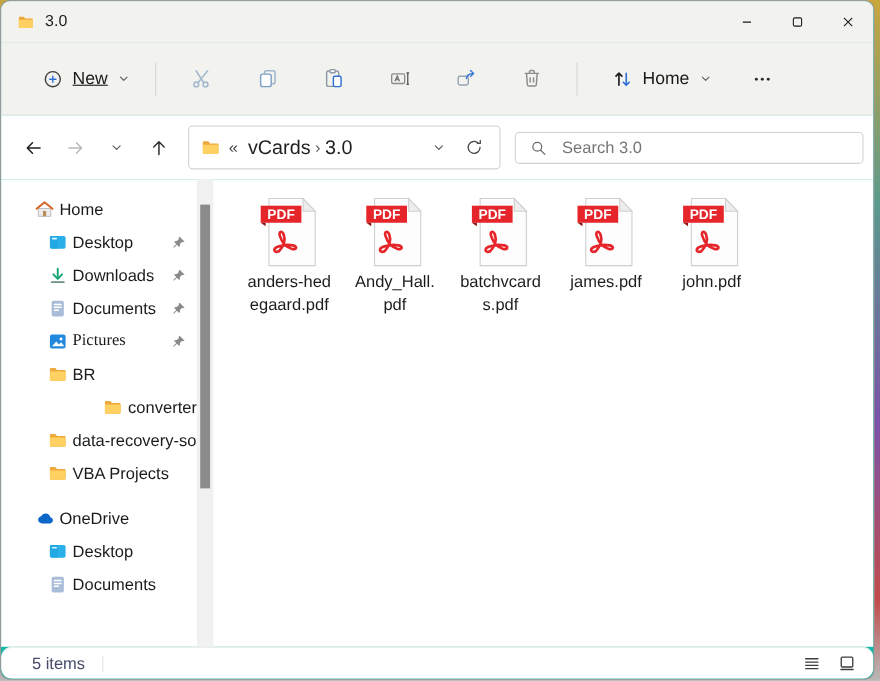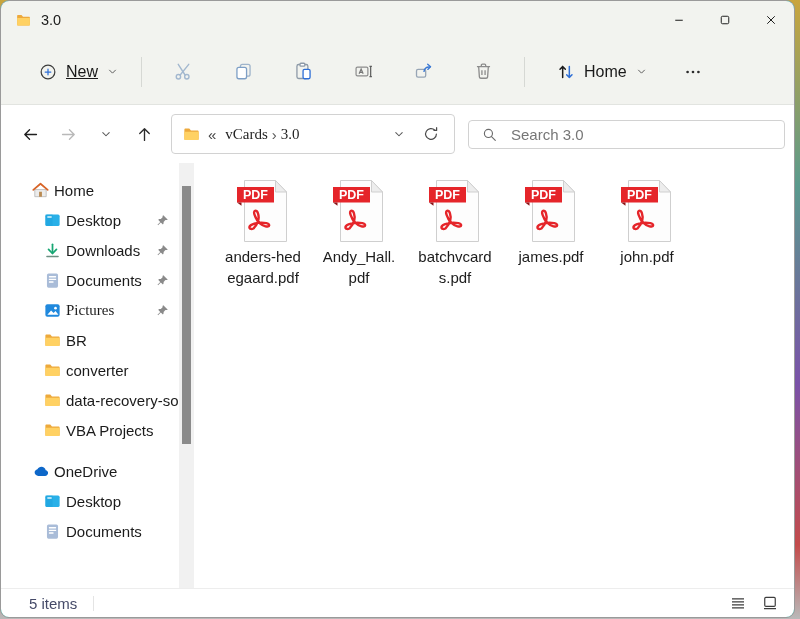--- a/index.html
+++ b/index.html
@@ -40,21 +40,21 @@
   
   .navbar { flex:0 0 58px; background:#ffffff; display:flex; align-items:center; }
   .nav-buttons { display:flex; align-items:center; margin-left:10px; }
   .nav-btn { width:38px; height:36px; display:flex; align-items:center; justify-content:center; border-radius:5px; }
   .nav-btn span { width:19px; height:19px; display:inline-flex; }
   .nav-btn .small { width:14px; height:14px; }
   .address { margin-left:8px; width:284px; height:40px; border:1px solid #d2d2d2; border-radius:4px;
              display:flex; align-items:center; padding:0 10px; gap:7px; background:#fff; }
   .address .crumb-folder { width:19px; height:19px; display:inline-flex; flex:0 0 auto; }
   .crumb-mark { font-size:15px; color:#444; }
-  .crumb-seg { font-size:15px; color:#1f1f1f; padding:0 2px;font-family:Liberation Serif, serif; }
+  .crumb-seg { font-size:18px; color:#1f1f1f; padding:0 2px; }
   .crumb-sep { font-size:15px; color:#5a5a5a; padding:0 2px; }
   .addr-spacer { flex:1; }
   .addr-btn { width:26px; height:26px; display:flex; align-items:center; justify-content:center; }
   .addr-btn span { width:14px; height:14px; display:inline-flex; }
   .addr-btn span.big { width:18px; height:18px; }
   .search-box { flex:1; margin:0 9px 0 13px; height:29px; border:1px solid #d2d2d2; border-radius:4px;
                 display:flex; align-items:center; padding:0 12px; gap:11px; background:#fff; }
   .search-box .s-icon { width:17px; height:17px; display:inline-flex; flex:0 0 auto; }
   .search-input { border:none; outline:none; flex:1; font-size:15px; font-family:"Liberation Sans",sans-serif; color:#1f1f1f; background:transparent; }
   .search-input::placeholder { color:#767676; }
@@ -66,21 +66,21 @@
   .side-item .s-ic { width:19px; height:19px; display:inline-flex; flex:0 0 auto; }
   .side-item .pin { width:15px; height:15px; display:inline-flex; position:absolute; right:9px; }
   .side-scroll { width:15px; background:#f1f1f1; position:relative; flex:0 0 auto; }
   .side-thumb { position:absolute; top:23px; left:3px; width:9px; height:258px; background:#8b8b8b; }
   .main { flex:1; padding:16px 4px 0 28px; }
   .files { display:flex; gap:14px; align-items:flex-start; }
   .file-item { width:82px; display:flex; flex-direction:column; align-items:center; }
   .file-item .f-ic { width:58px; height:64px; display:inline-flex; }
   .file-label { margin-top:3px; font-size:15px; line-height:21px; color:#1c1c1c; text-align:center; }
   
-  .statusbar { flex:0 0 29px; background:#fff; border-top:1px solid #ededed; display:flex; align-items:center; }
+  .statusbar { flex:0 0 29px; background:#fff; border-top:1px solid #ededed; display:flex; align-items:center;border-radius:10px; }
   .status-count { margin-left:28px; font-size:15px; color:#454a68; }
   .status-sep { width:1px; height:15px; background:#e4e4e4; margin-left:16px; }
   .status-views { margin-left:auto; margin-right:12px; display:flex; gap:8px; }
   .view-btn { width:24px; height:22px; display:flex; align-items:center; justify-content:center; }
   .view-btn span { width:18px; height:18px; display:inline-flex; }
   [data-icon] svg { width:100%; height:100%; }
 </style>
 </head>
 <body>
 
@@ -366,21 +366,21 @@
         </div>
         <div class="side-item" style="padding-left: 42px;">
           <span class="s-ic" data-icon="folder-icon">
             <svg viewBox="0 0 24 24">
               <path d="M3 5.8C3 5 3.6 4.4 4.4 4.4h4.8l2.1 2.4h8.3c.8 0 1.4.6 1.4 1.4v9.4c0 .8-.6 1.4-1.4 1.4H4.4C3.6 19 3 18.4 3 17.6z" fill="#eda93c"></path>
               <path d="M3 8.4h18v9.2c0 .8-.6 1.4-1.4 1.4H4.4C3.6 19 3 18.4 3 17.6z" fill="#ffd163"></path>
             </svg>
           </span>
           <span>BR</span>
         </div>
-        <div class="side-item" style="padding-left: 42px;">
+        <div class="side-item" style="padding-left: 42px; justify-content: flex-end;">
           <span class="s-ic" data-icon="folder-icon">
             <svg viewBox="0 0 24 24">
               <path d="M3 5.8C3 5 3.6 4.4 4.4 4.4h4.8l2.1 2.4h8.3c.8 0 1.4.6 1.4 1.4v9.4c0 .8-.6 1.4-1.4 1.4H4.4C3.6 19 3 18.4 3 17.6z" fill="#eda93c"></path>
               <path d="M3 8.4h18v9.2c0 .8-.6 1.4-1.4 1.4H4.4C3.6 19 3 18.4 3 17.6z" fill="#ffd163"></path>
             </svg>
           </span>
           <span>converter</span>
         </div>
         <div class="side-item" style="padding-left: 42px;">
           <span class="s-ic" data-icon="folder-icon">

